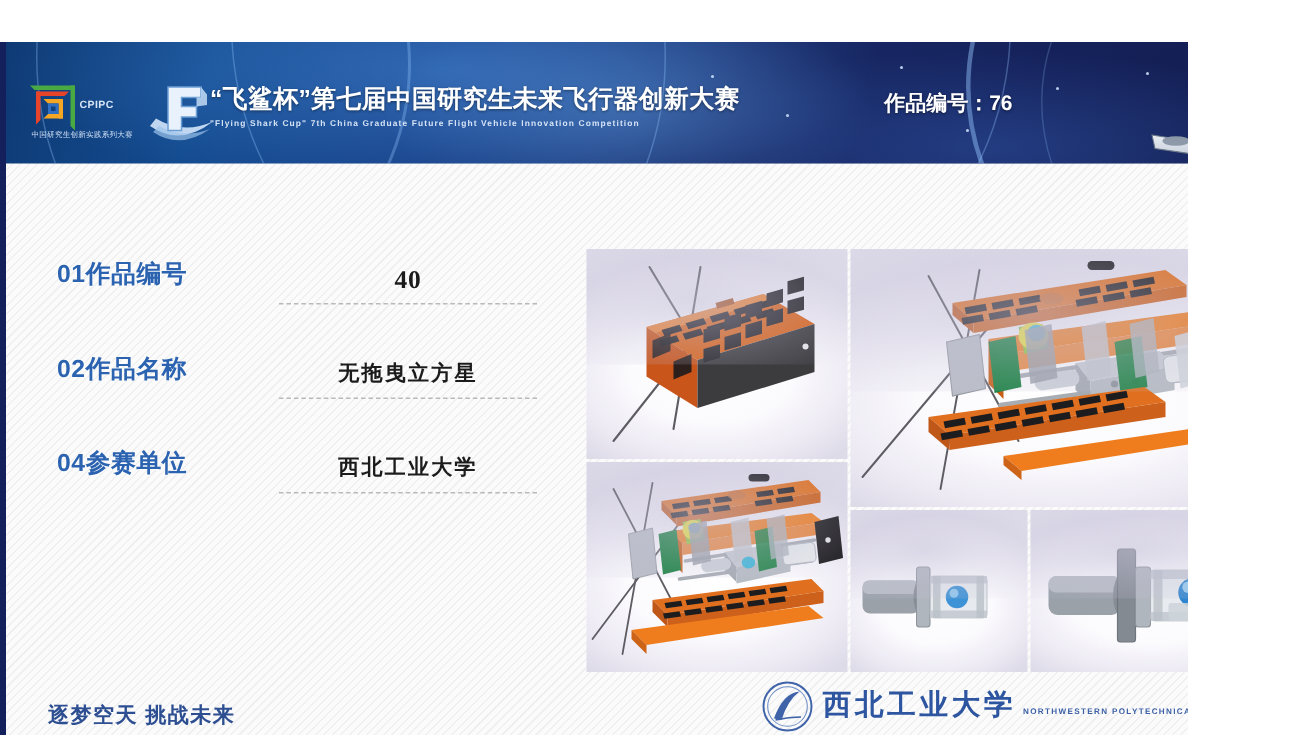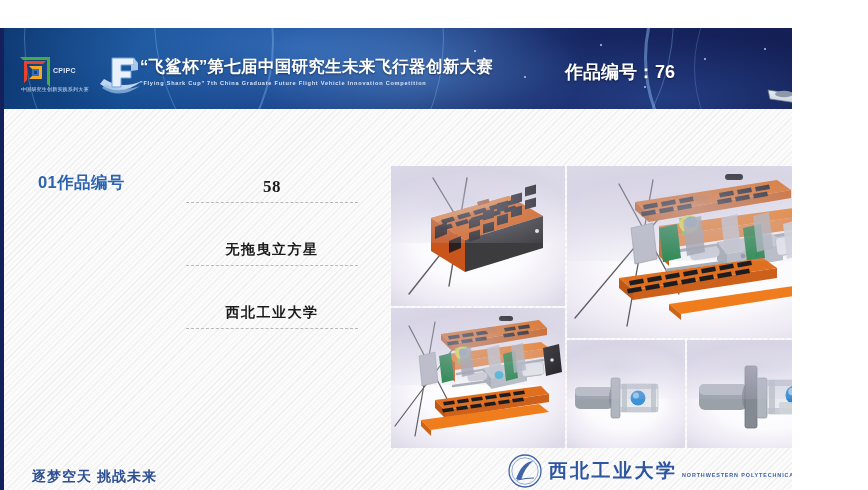--- a/index.html
+++ b/index.html
@@ -136,21 +136,21 @@
     font-weight: bold;
     color: #d5e3f6;
     letter-spacing: 0.75px;
     white-space: nowrap;
   }
 
   
   #entry-no {
     position: absolute;
     right: 197px; top: 32px;
-    font-size: 18px;
+    font-size: 14px;
     font-weight: bold;
     color: #ffffff;
     white-space: nowrap;
     text-shadow: 0 1px 2px rgba(0,0,0,0.5);
   }
 
   
   #jet {
     position: absolute;
     right: 0px; top: 44px;
@@ -340,34 +340,36 @@
           <path d="M96 30 L106 32 L106 37 L98 39 Z" fill="#5f6b7a"></path>
         </svg>
       </div>
     </div>
 
     <div id="info-list">
 
       <div class="info-row">
         <span class="info-label">01作品编号</span>
         <span class="info-value-wrap">
-          <span class="info-value num">58</span>
+          <span class="info-value num">40</span>
           <span class="info-rule"></span>
         </span>
       </div>
 
       <div class="info-row">
+        <span class="info-label">02作品名称</span>
         <span class="info-value-wrap">
           <span class="info-value">无拖曳立方星</span>
           <span class="info-rule"></span>
         </span>
       </div>
 
 
       <div class="info-row">
+        <span class="info-label">04参赛单位</span>
         <span class="info-value-wrap">
           <span class="info-value">西北工业大学</span>
           <span class="info-rule"></span>
         </span>
       </div>
 
     </div>
 
     <div id="gallery">
 

